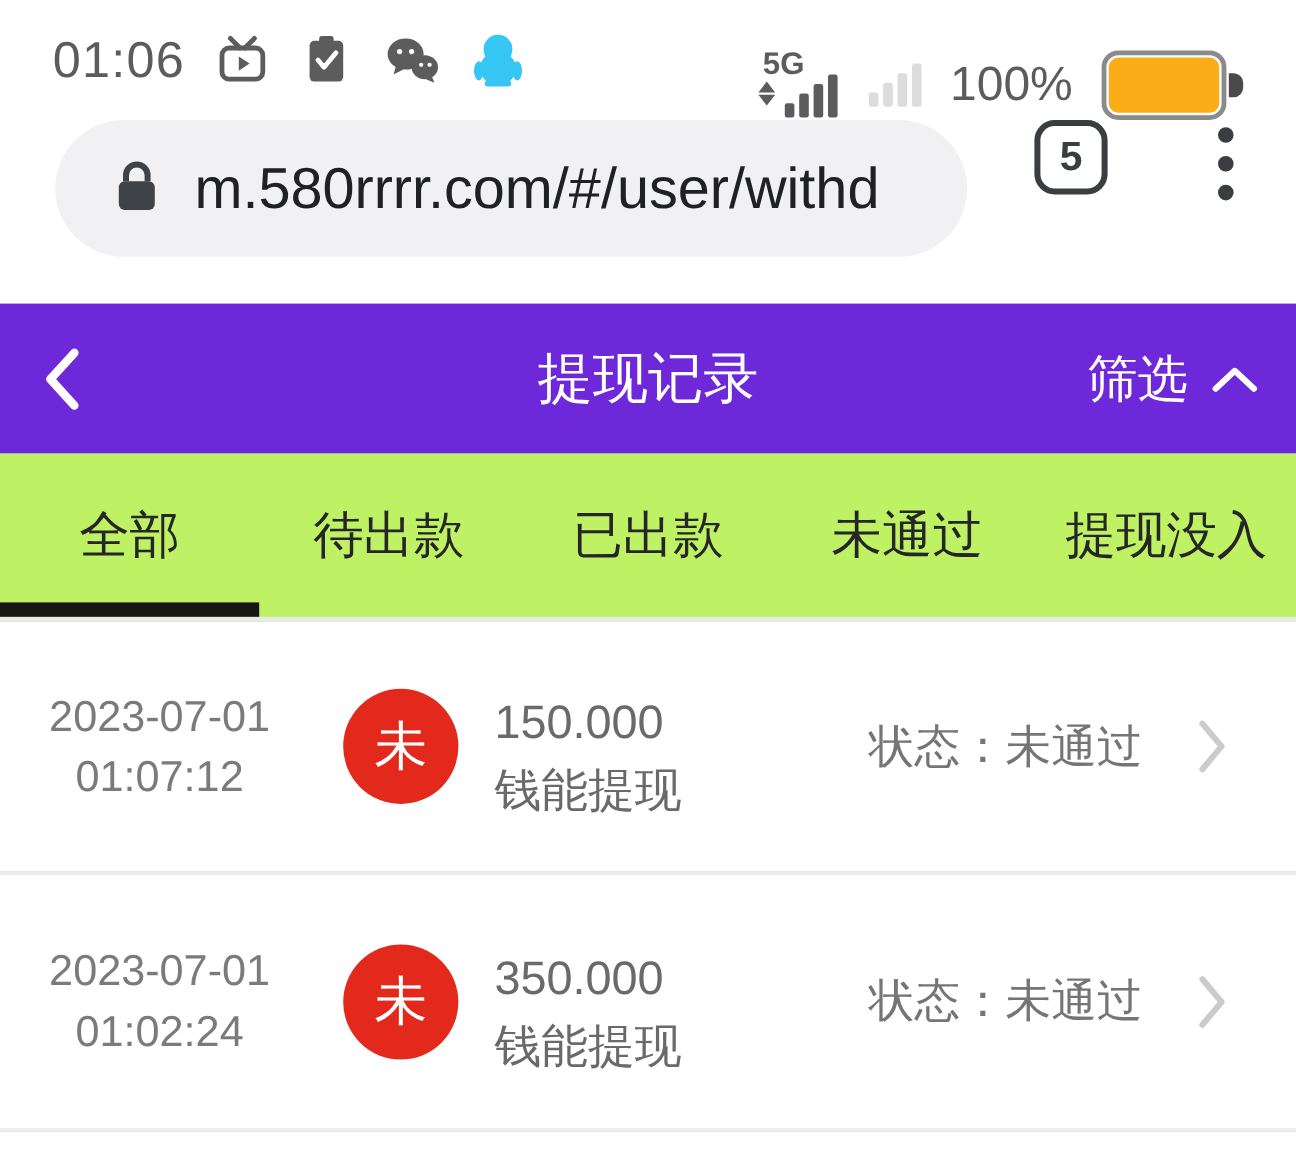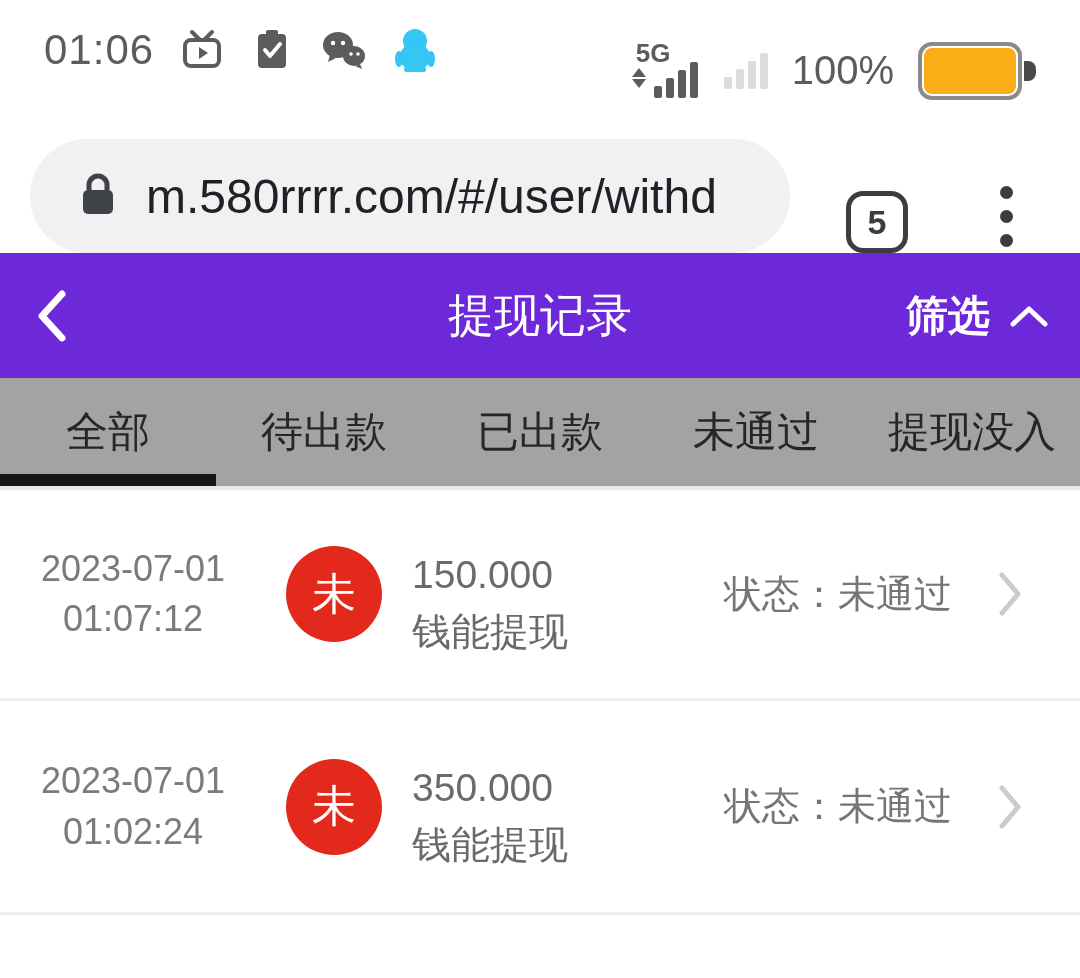--- a/index.html
+++ b/index.html
@@ -27,40 +27,40 @@
   .b1{height:12px;} .b2{height:20px;} .b3{height:28px;} .b4{height:36px;}
   .sb-pct{font-size:40px;color:#5c5c5c;margin-left:6px;}
   .battery{position:relative;width:118px;height:58px;margin-left:6px;}
   .battery-body{position:absolute;left:0;top:0;width:104px;height:58px;border:4px solid #8a8a8a;
                 border-radius:14px;box-sizing:border-box;background:#fff;}
   .battery-fill{position:absolute;left:6px;top:6px;width:92px;height:46px;border-radius:8px;background:#fbad18;}
   .battery-tip{position:absolute;right:0;top:19px;width:12px;height:20px;background:#4a4a4a;
                border-radius:0 8px 8px 0;}
 
   
-  .url-row{height:153px;display:flex;align-items:flex-end;padding:0 30px;box-sizing:border-box;gap:0;}
+  .url-row{height:153px;display:flex;align-items:flex-start;padding:0 46px;box-sizing:border-box;gap:0;}
   .omnibox{flex:0 0 760px;height:114px;background:#f1f1f3;border-radius:57px;display:flex;
            align-items:center;padding:0 40px 0 46px;box-sizing:border-box;gap:26px;overflow:hidden;}
   .url-text{font-size:48px;color:#202124;white-space:nowrap;overflow:hidden;}
   .tab-switcher{margin-left:56px;width:62px;height:62px;border:5px solid #3a3d41;border-radius:17px;
                 box-sizing:border-box;display:flex;align-items:center;justify-content:center;
                 font-size:34px;font-weight:bold;color:#3a3d41;}
   .kebab{margin-left:86px;display:flex;flex-direction:column;gap:11px;padding:6px;}
   .kebab i{width:13px;height:13px;border-radius:50%;background:#3a3d41;display:block;}
 
   
   .app-header{height:125px;background:#6d28d9;display:flex;align-items:center;
               padding:0 30px;box-sizing:border-box;position:relative;}
   .back-btn{width:70px;height:90px;display:flex;align-items:center;justify-content:flex-start;}
   .app-title{position:absolute;left:0;right:0;text-align:center;font-size:46px;color:#fff;
              font-weight:500;pointer-events:none;}
-  .filter-btn{margin-left:auto;display:flex;align-items:center;gap:18px;color:#fff;font-size:42px;z-index:2;font-weight:bold;}
-
-  
-  .tabs{height:112px;background:#a3a3a3;border-bottom:4px solid #e9e9e9;box-sizing:border-box;
+  .filter-btn{margin-left:auto;display:flex;align-items:center;gap:18px;color:#fff;font-size:42px;z-index:2;}
+
+  
+  .tabs{height:140px;background:#bef264;border-bottom:4px solid #e9e9e9;box-sizing:border-box;
         display:flex;position:relative;}
   .tab{flex:1;display:flex;align-items:center;justify-content:center;font-size:42px;color:#262626;}
   .tab-underline{position:absolute;left:0;bottom:0;width:216px;height:12px;background:#161616;}
 
   
   .list{background:#f0abfc;}
   .record{height:208px;display:flex;align-items:center;padding:0 56px 0 30px;box-sizing:border-box;
           background:#fff;}
   .rec-datetime{width:206px;text-align:center;font-size:36px;color:#7b7b7b;line-height:1.4;}
   .rec-badge{width:96px;height:96px;border-radius:50%;background:#e2291b;color:#fff;font-size:44px;

